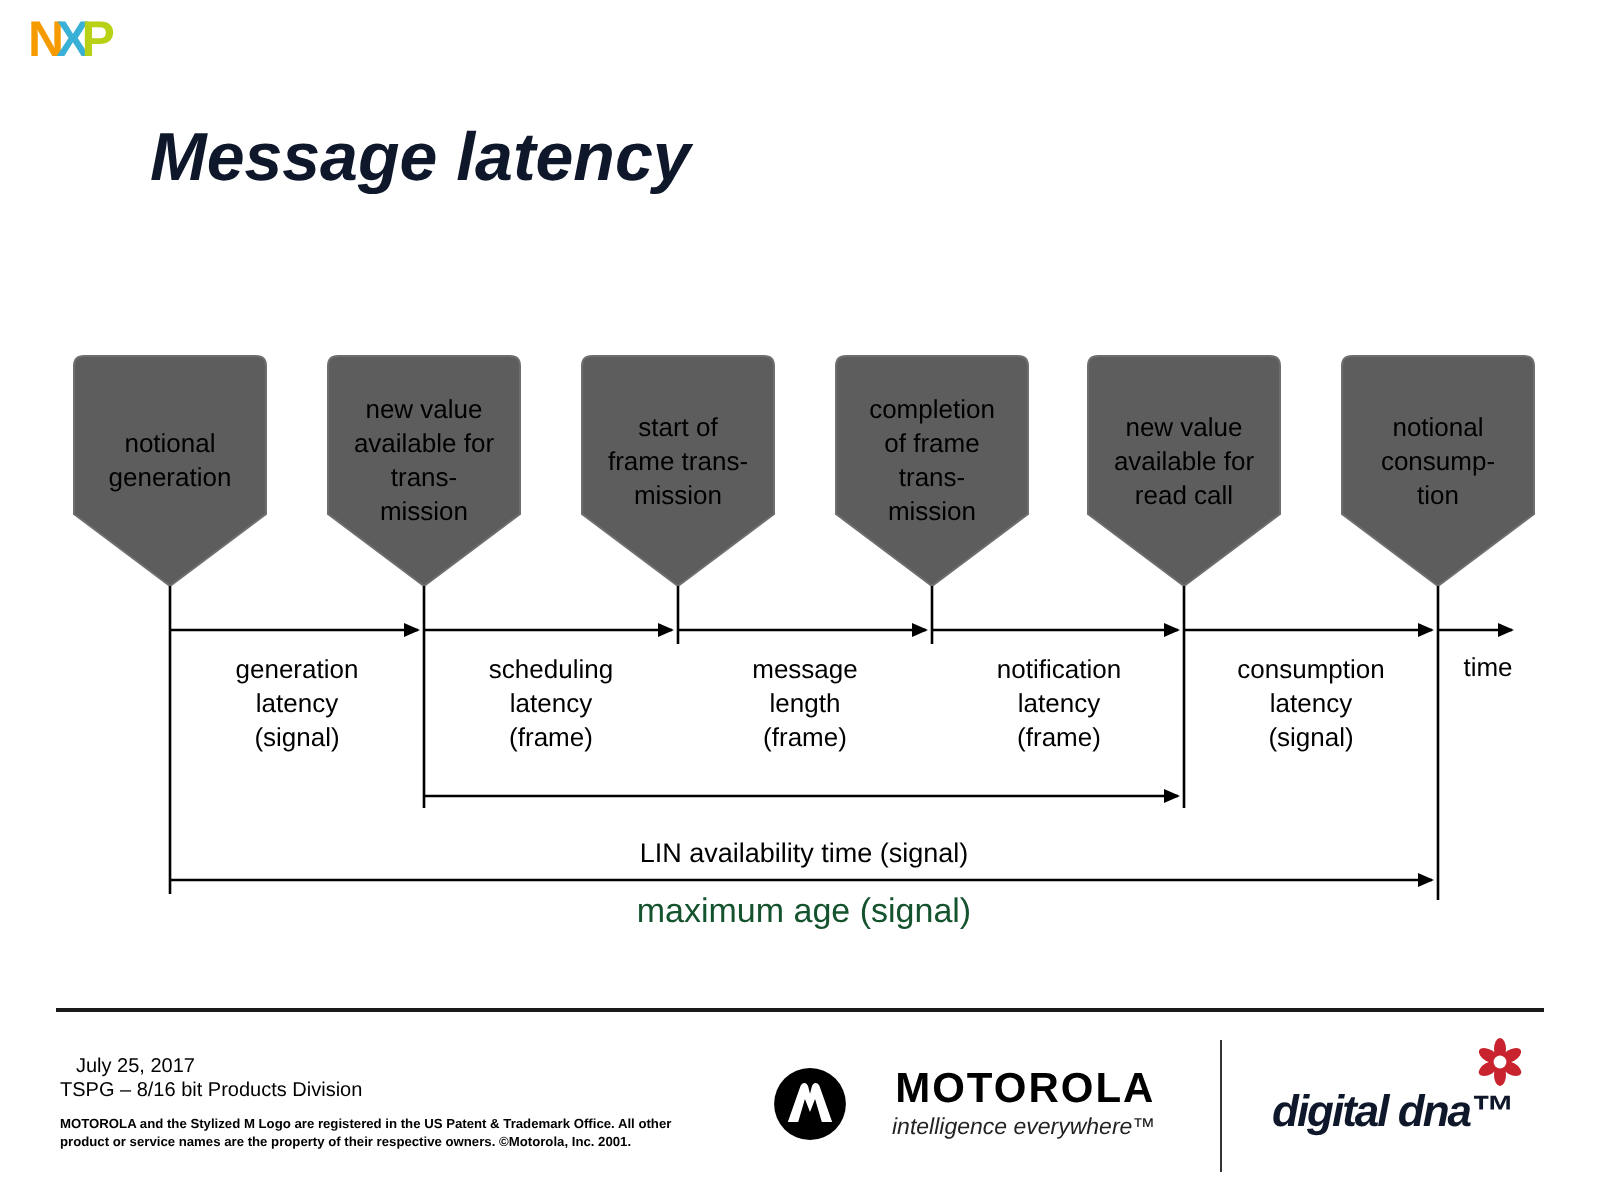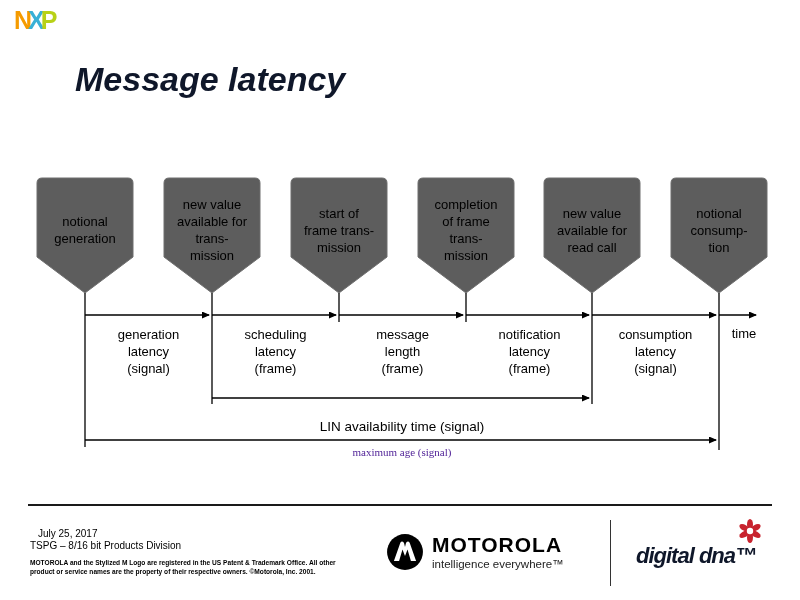--- a/index.html
+++ b/index.html
@@ -31,33 +31,33 @@
   }
   .seg-label{
     position:absolute;top:326px;width:127px;text-align:center;
     font-size:13px;line-height:17px;color:#000;white-space:pre-line;
   }
   .time-label{position:absolute;top:326px;left:714px;width:60px;text-align:center;
     font-size:13px;color:#000;}
   .lin-label{position:absolute;top:402px;left:202px;width:400px;text-align:center;
     font-size:13.5px;color:#000;margin-top:17px;}
   .max-label{position:absolute;top:446px;left:102px;width:600px;text-align:center;
-    font-size:11px;color:#4c1d95;font-family:Liberation Serif, serif;}
+    font-size:17px;color:#14532d;}
 
   
   .footer-divider{position:absolute;left:28px;top:504px;width:744px;border-top:2px solid #1a1a1a;}
   .footer-date{position:absolute;left:38px;top:528px;font-size:10px;}
   .footer-division{position:absolute;left:30px;top:540px;font-size:10px;}
   .legal-text{position:absolute;left:30px;top:558px;font-size:6.6px;line-height:9px;
     font-weight:bold;color:#000;white-space:pre-line;width:340px;}
 
   .motorola-logo{position:absolute;left:386px;top:533px;display:flex;align-items:flex-start;}
-  .motorola-text{margin-left:8px;}
+  .motorola-text{margin-left:8px;text-align:right;}
   .motorola-wordmark{font-size:21px;font-weight:bold;letter-spacing:1px;line-height:24px;}
-  .motorola-tagline{font-size:11.5px;color:#222;margin-top:1px;}
+  .motorola-tagline{font-size:11.5px;font-style:italic;color:#222;margin-left:14px;margin-top:1px;}
   .footer-separator{position:absolute;left:610px;top:520px;height:66px;border-left:1.5px solid #333;}
   .digitaldna-logo{position:absolute;left:636px;top:543px;font-size:22px;font-style:italic;
     font-weight:bold;letter-spacing:-1px;color:#0f172a;}
   .digitaldna-asterisk{position:absolute;left:737px;top:518px;}
 </style>
 </head>
 <body>
 
 <div class="slide">
 

